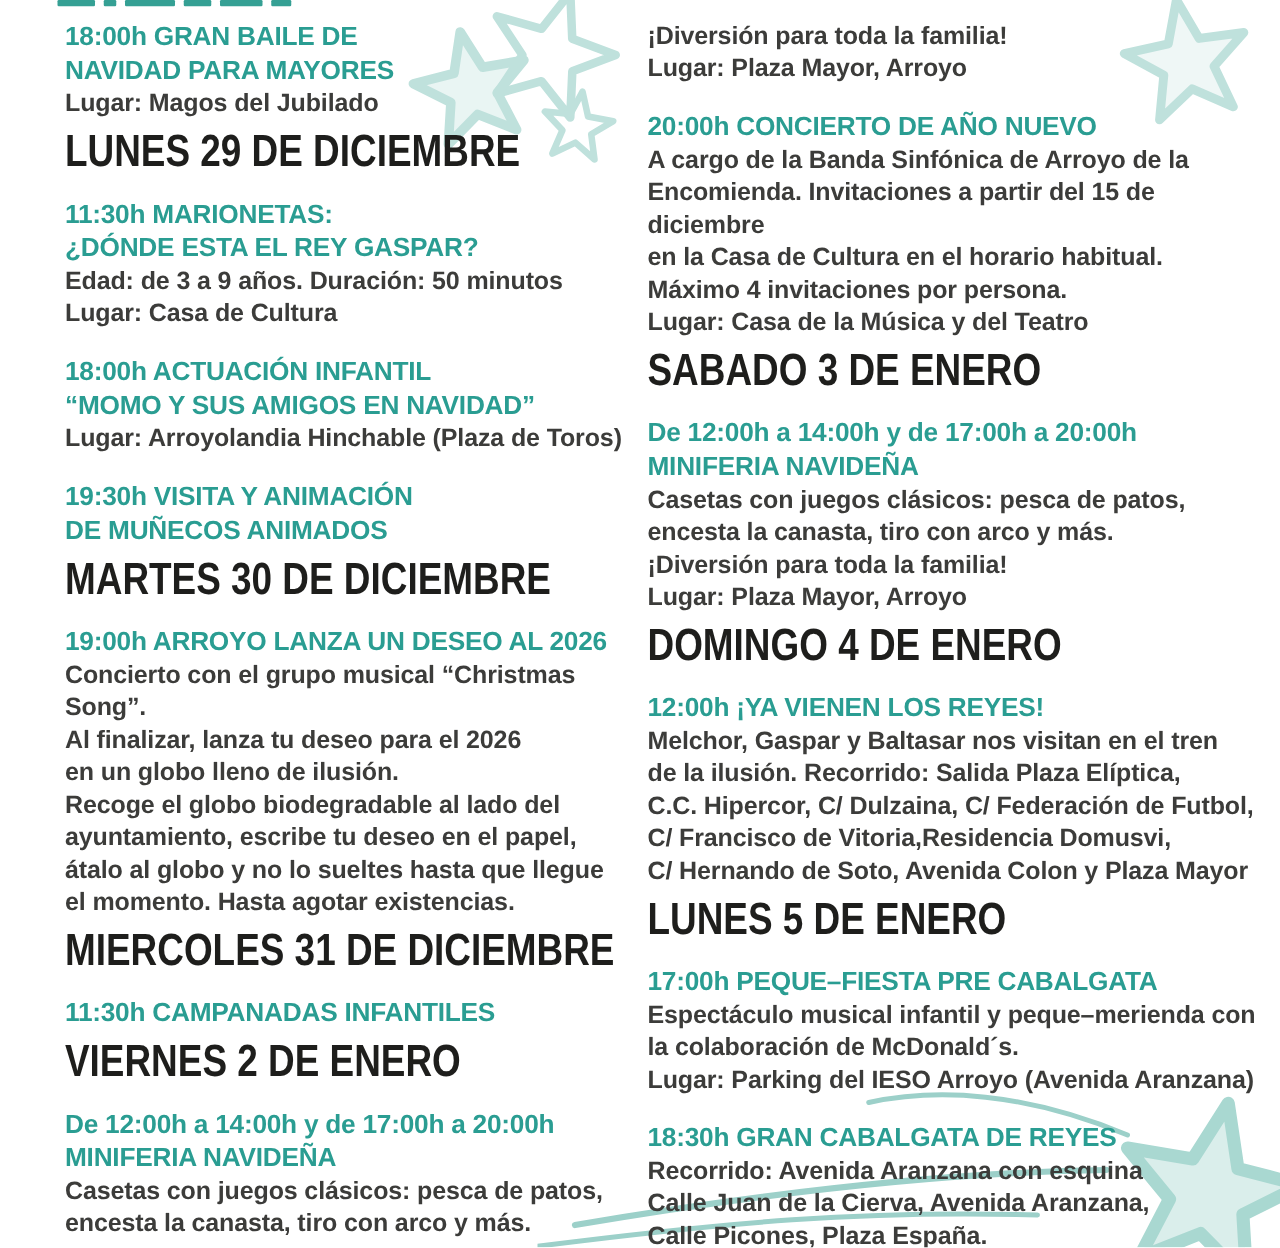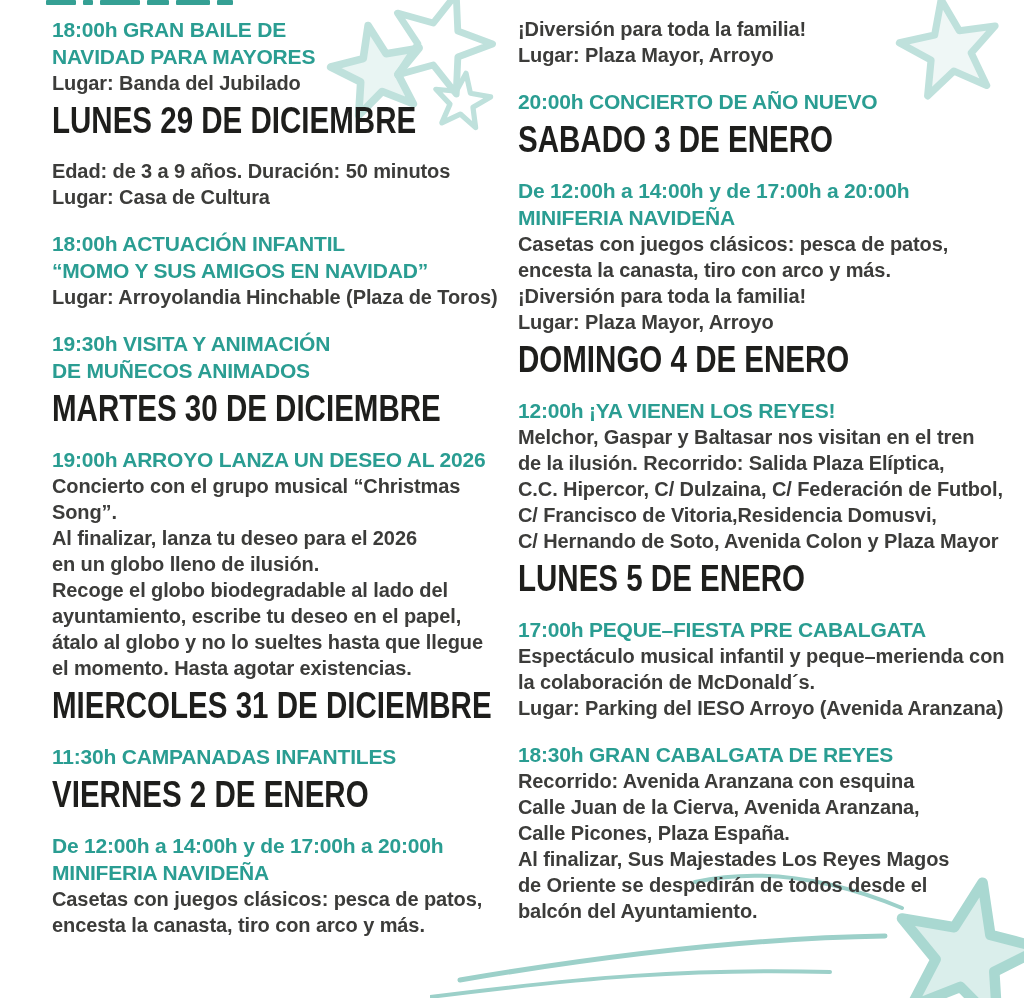--- a/index.html
+++ b/index.html
@@ -72,27 +72,29 @@
   </svg>
 
   <div class="cols">
 
     <div class="col col-left">
 
       <div class="section first">
         <div class="event">
           <div class="event-title">18:00h GRAN BAILE DE
 NAVIDAD PARA MAYORES</div>
-          <div class="event-details">Lugar: Banda del Jubilado</div>
+          <div class="event-details">Lugar: Magos del Jubilado</div>
         </div>
       </div>
 
       <div class="section">
         <h2 class="heading">LUNES 29 DE DICIEMBRE</h2>
         <div class="event">
+          <div class="event-title">11:30h MARIONETAS:
+¿DÓNDE ESTA EL REY GASPAR?</div>
           <div class="event-details">Edad: de 3 a 9 años. Duración: 50 minutos
 Lugar: Casa de Cultura</div>
         </div>
         <div class="event">
           <div class="event-title">18:00h ACTUACIÓN INFANTIL
 “MOMO Y SUS AMIGOS EN NAVIDAD”</div>
           <div class="event-details">Lugar: Arroyolandia Hinchable (Plaza de Toros)</div>
         </div>
         <div class="event">
           <div class="event-title">19:30h VISITA Y ANIMACIÓN
@@ -135,20 +137,25 @@
 
     <div class="col col-right">
 
       <div class="section first">
         <div class="event">
           <div class="event-details">¡Diversión para toda la familia!
 Lugar: Plaza Mayor, Arroyo</div>
         </div>
         <div class="event">
           <div class="event-title">20:00h CONCIERTO DE AÑO NUEVO</div>
+          <div class="event-details">A cargo de la Banda Sinfónica de Arroyo de la
+Encomienda. Invitaciones a partir del 15 de diciembre
+en la Casa de Cultura en el horario habitual.
+Máximo 4 invitaciones por persona.
+Lugar: Casa de la Música y del Teatro</div>
         </div>
       </div>
 
       <div class="section">
         <h2 class="heading">SABADO 3 DE ENERO</h2>
         <div class="event">
           <div class="event-title">De 12:00h a 14:00h y de 17:00h a 20:00h
 MINIFERIA NAVIDEÑA</div>
           <div class="event-details">Casetas con juegos clásicos: pesca de patos,
 encesta la canasta, tiro con arco y más.

